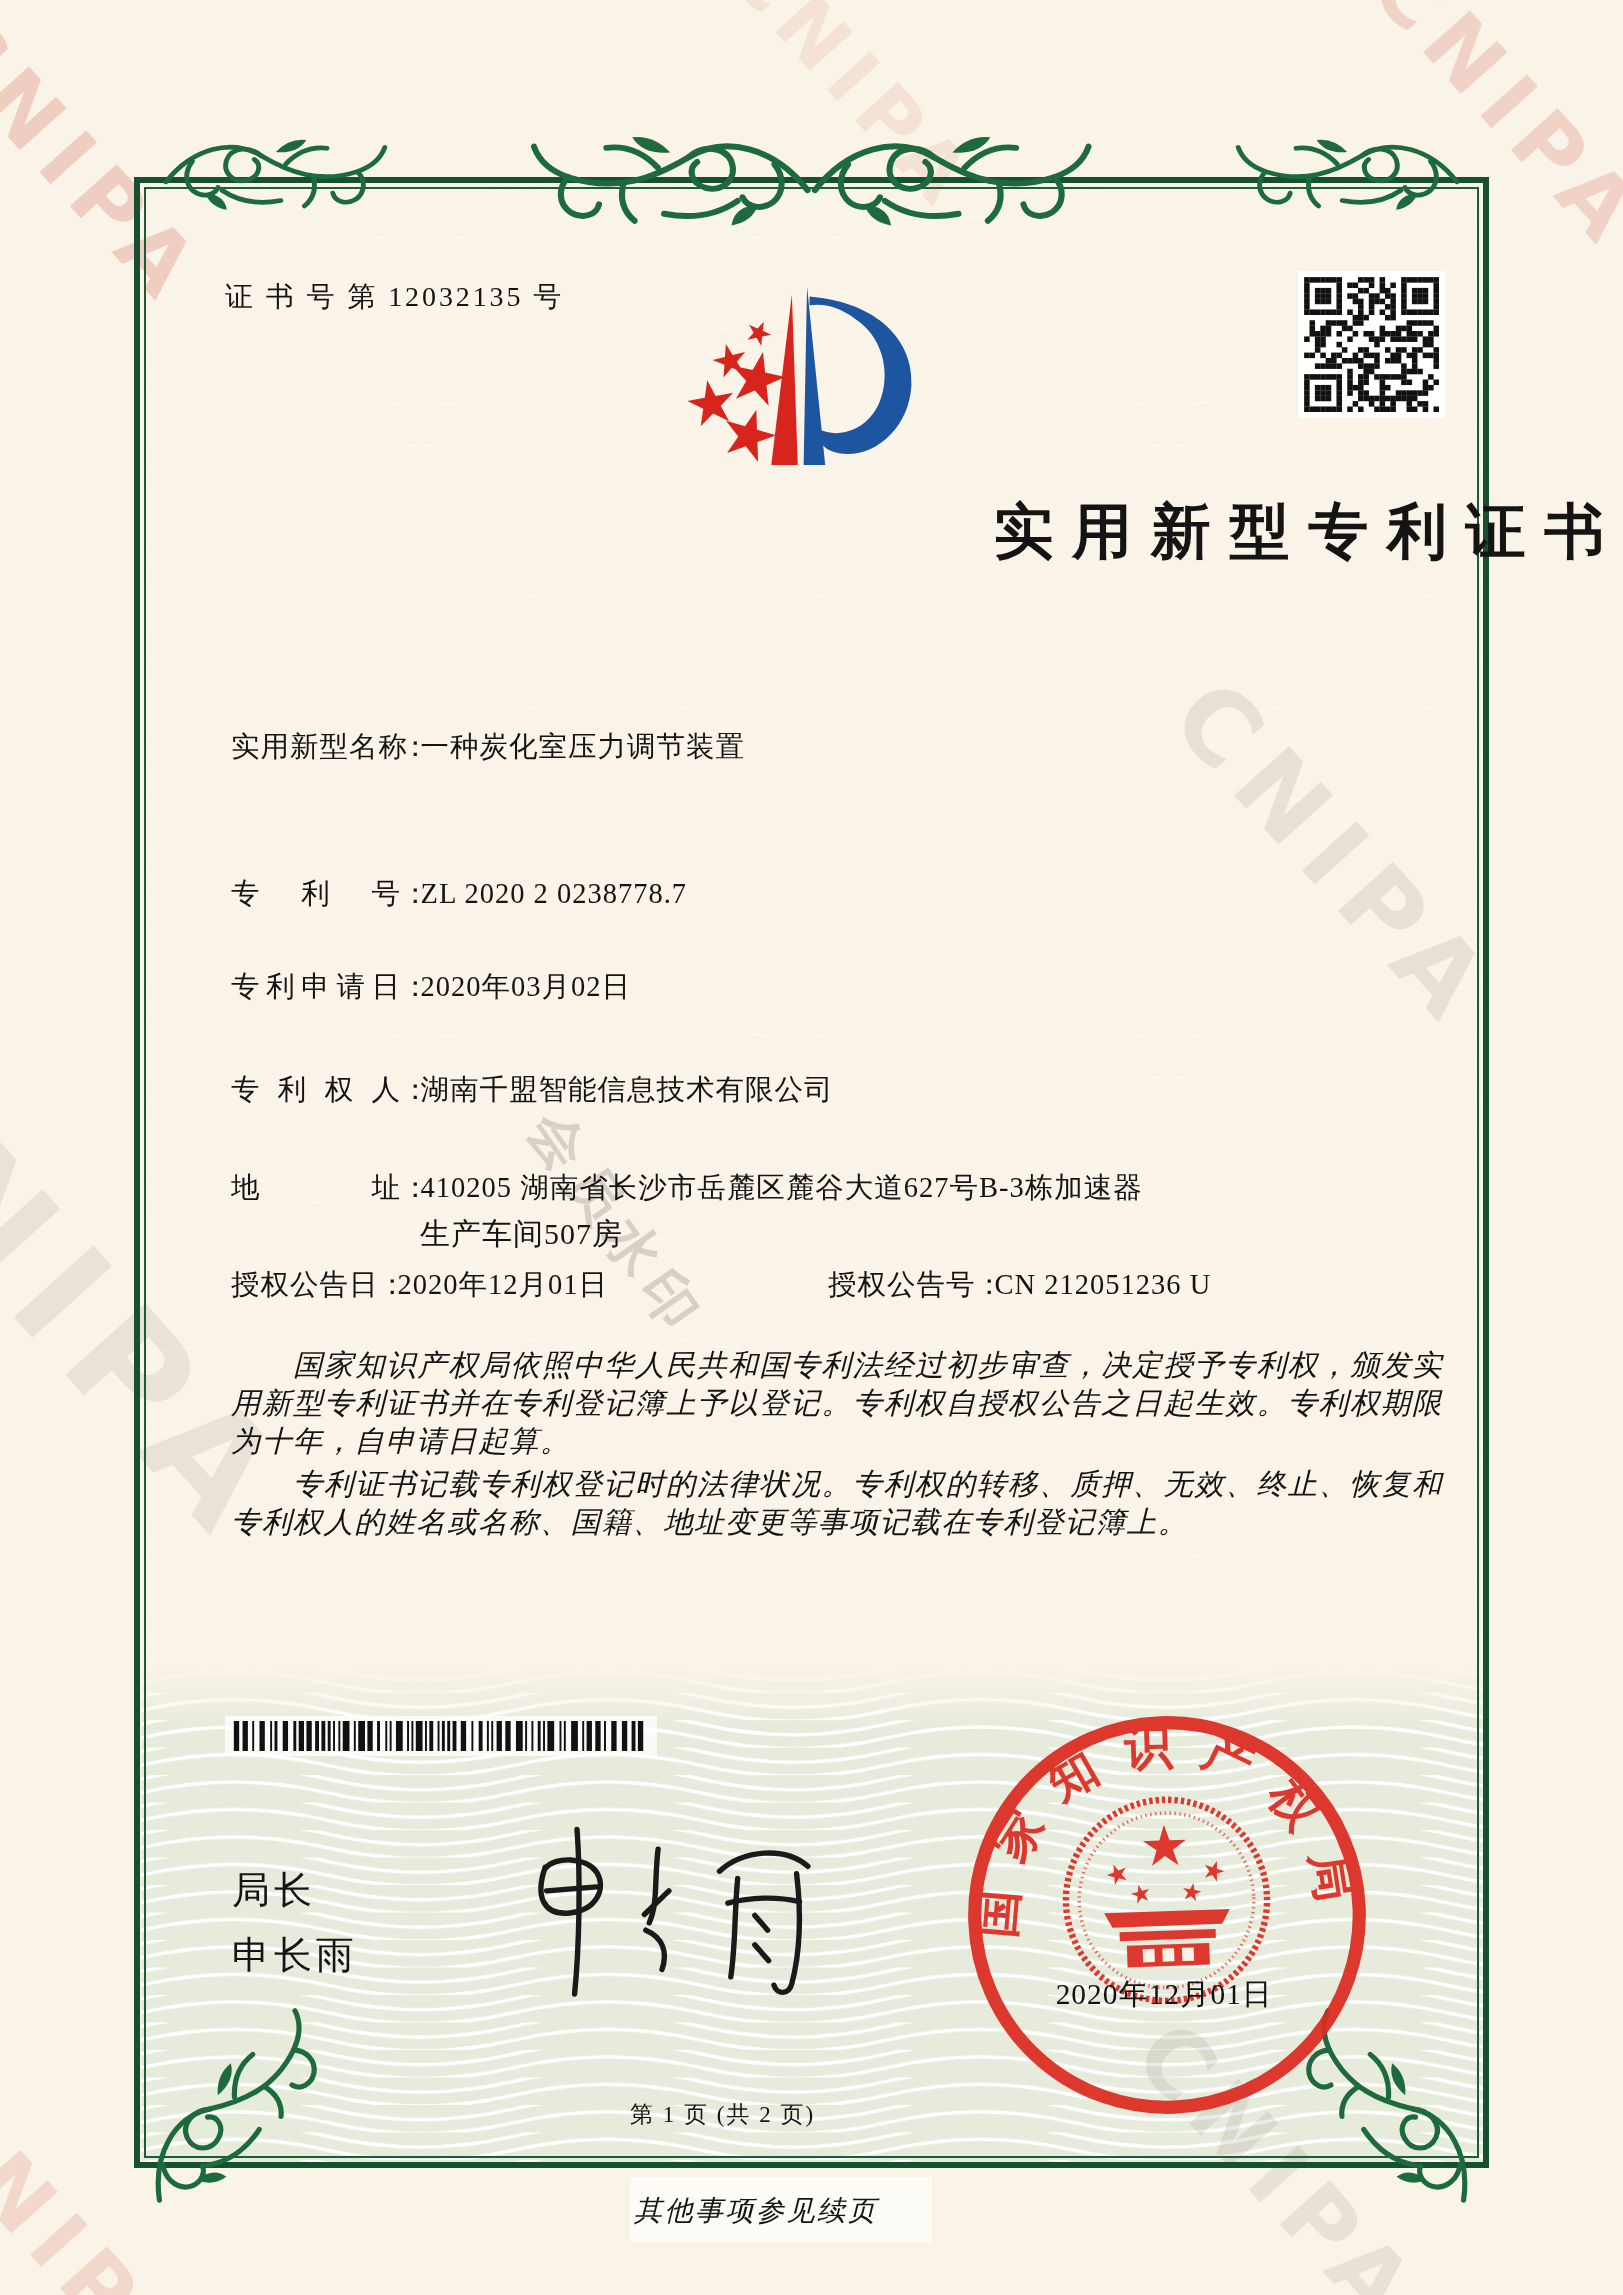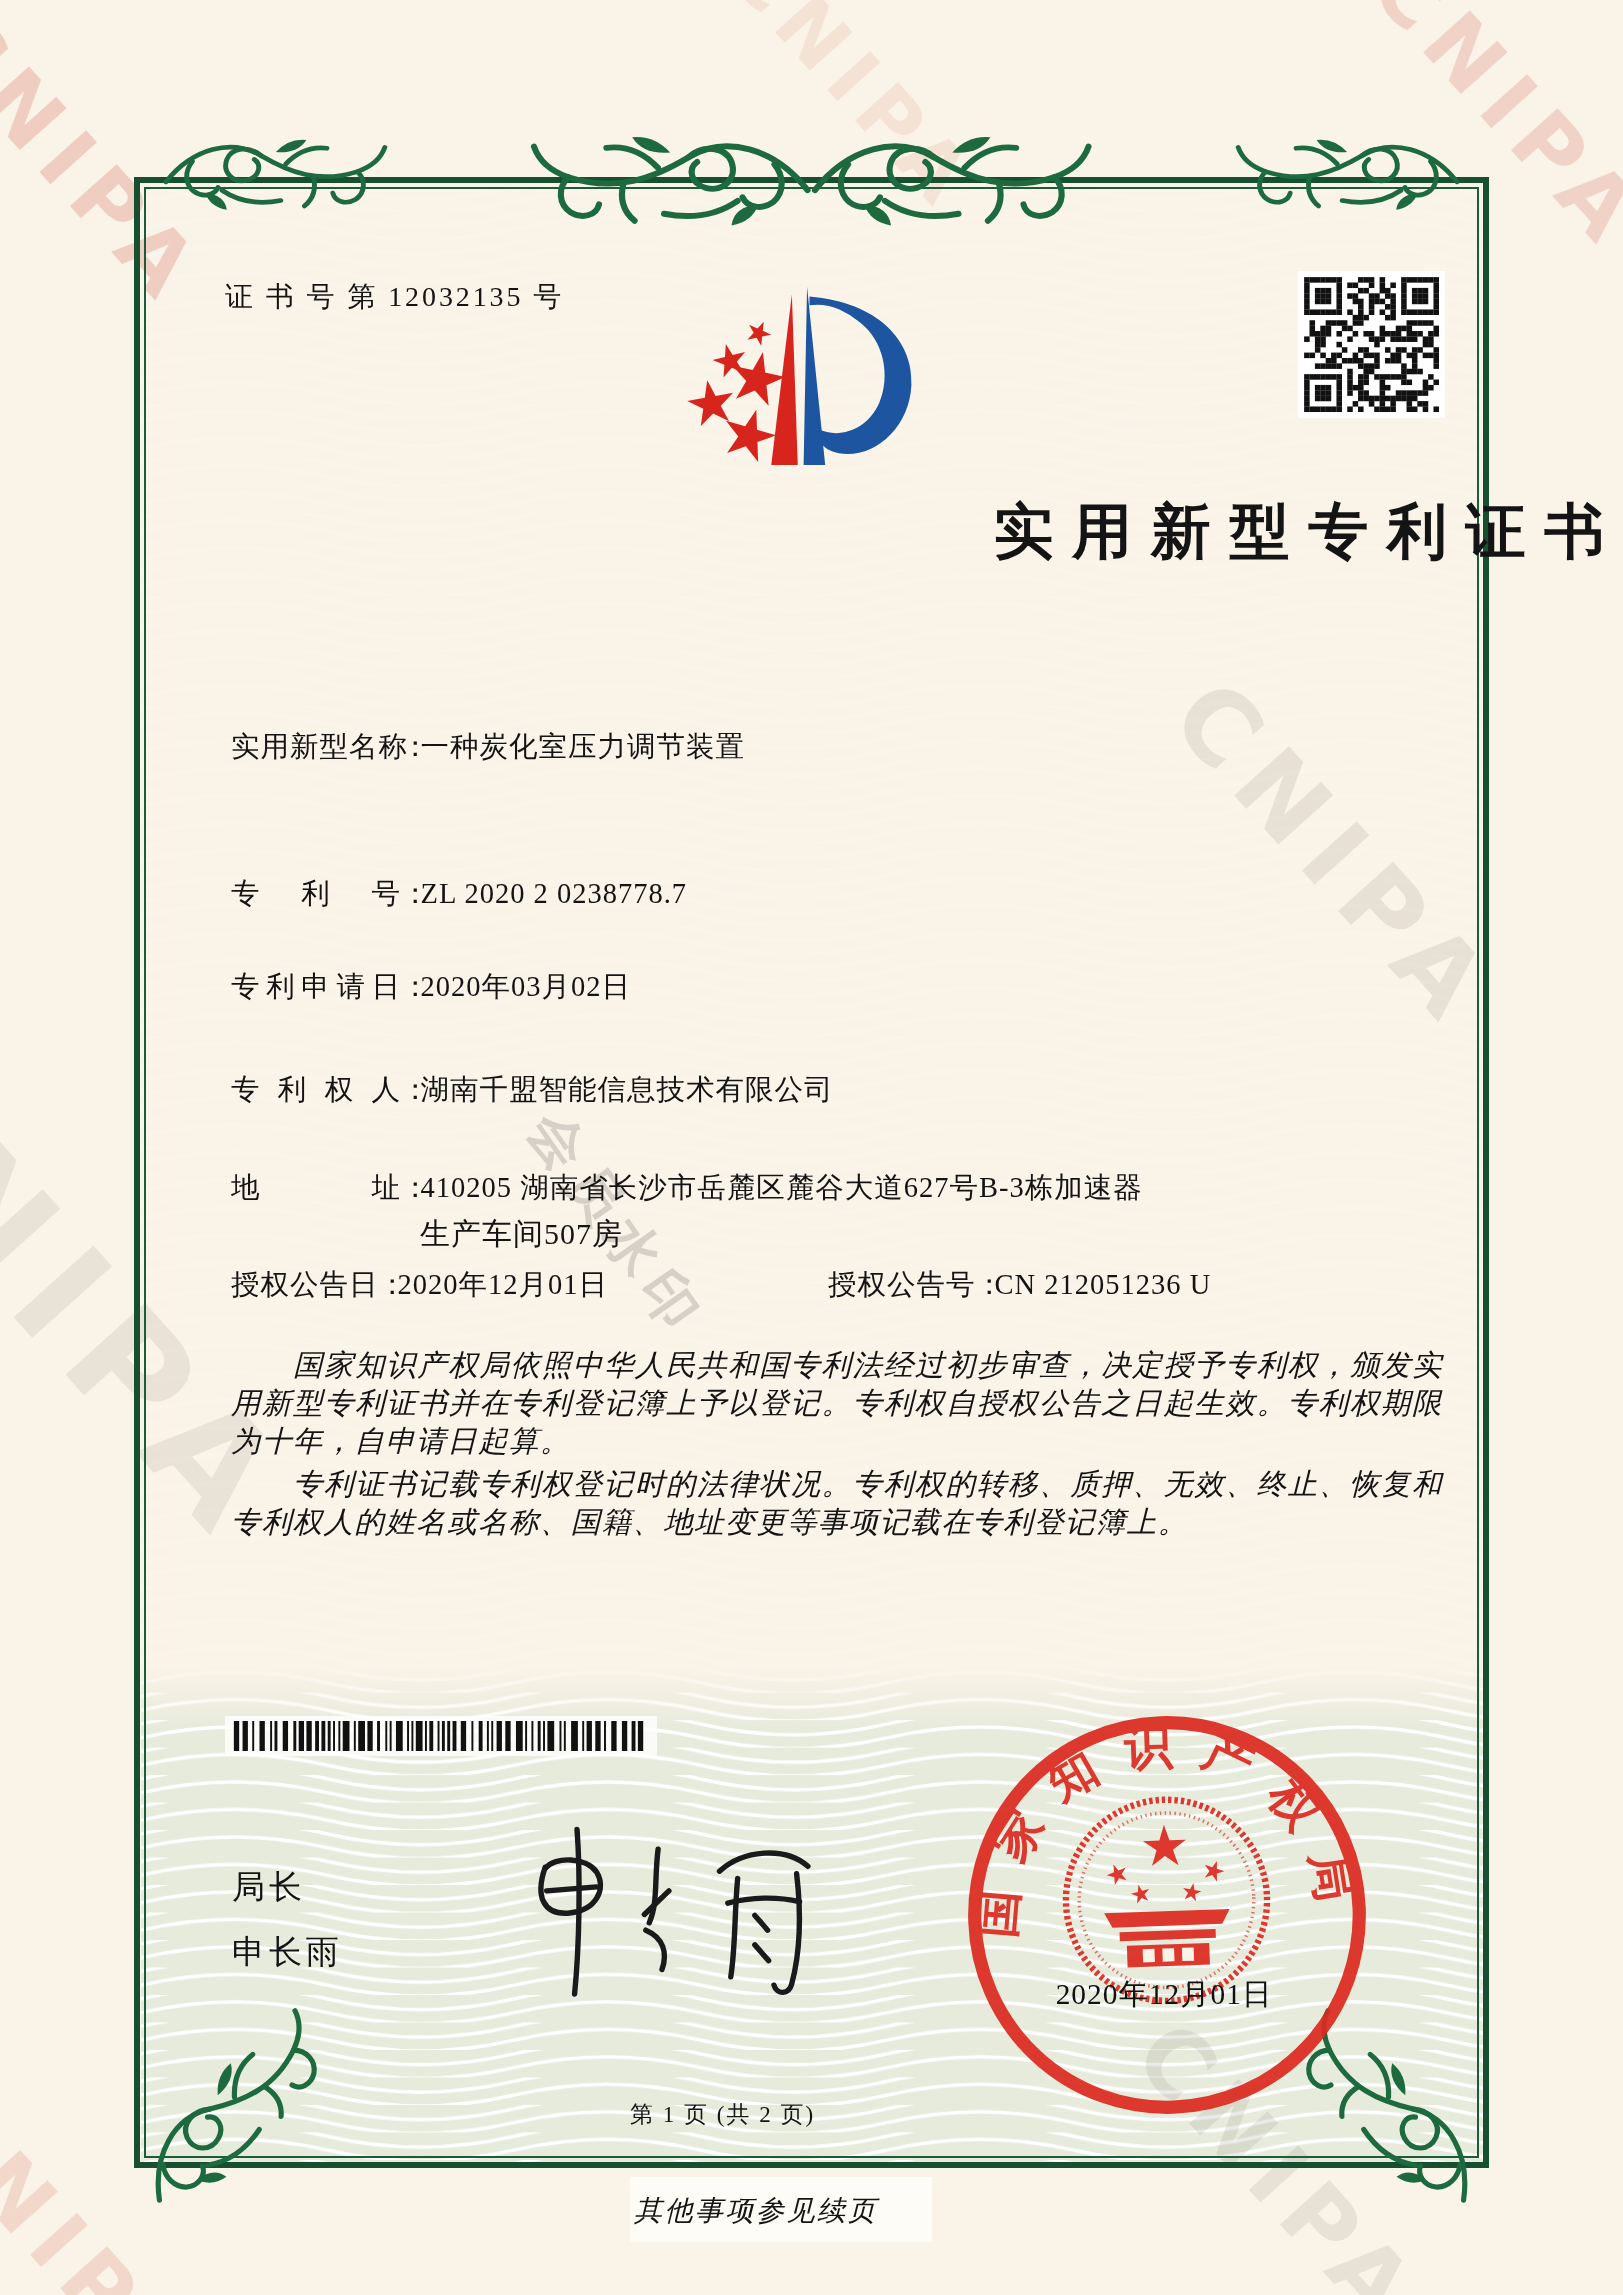--- a/index.html
+++ b/index.html
@@ -38,21 +38,21 @@
   .grant{top:1266px}
   .grant2{position:absolute;left:828px;top:1266px;font-size:28.5px;letter-spacing:1px;white-space:nowrap;}
   .lbl5{display:inline-block;width:147px;text-align:justify;text-align-last:justify;}
   
   .legal{position:absolute;left:231px;top:1346px;width:1212px;font-size:29.4px;line-height:38px;
          letter-spacing:1.5px;text-align:justify;font-style:italic;}
   .legal p{margin:0 0 4.9px 0;text-indent:62px;}
   
   .bc-back{position:absolute;left:225px;top:1716px;width:432px;height:40px;background:rgba(255,255,255,.78);}
   .bc-svg{position:absolute;left:231px;top:1721px;}
-  .signer{position:absolute;left:232px;font-size:33px;letter-spacing:3.9px;
+  .signer{position:absolute;left:232px;font-size:38px;letter-spacing:3.9px;
           font-family:"DejaVu Sans","Liberation Sans",sans-serif;}
   .signer.t{top:1865px}.signer.n{top:1930px}
   .sig-svg{position:absolute;left:496px;top:1822px;}
   .seal-svg{position:absolute;left:961px;top:1709px;opacity:.93;}
   .seal-date{position:absolute;left:1012px;top:1975px;width:304px;text-align:center;
              font-size:29.4px;letter-spacing:1px;color:#111;}
   .page-info{position:absolute;left:630px;top:2099px;width:334px;text-align:left;
              font-size:23px;letter-spacing:2px;}
   .note-strip{position:absolute;left:630px;top:2177px;width:302px;height:65px;background:#fefcf6;}
   .note-text{position:absolute;left:630px;top:2192px;width:248px;text-align:right;

